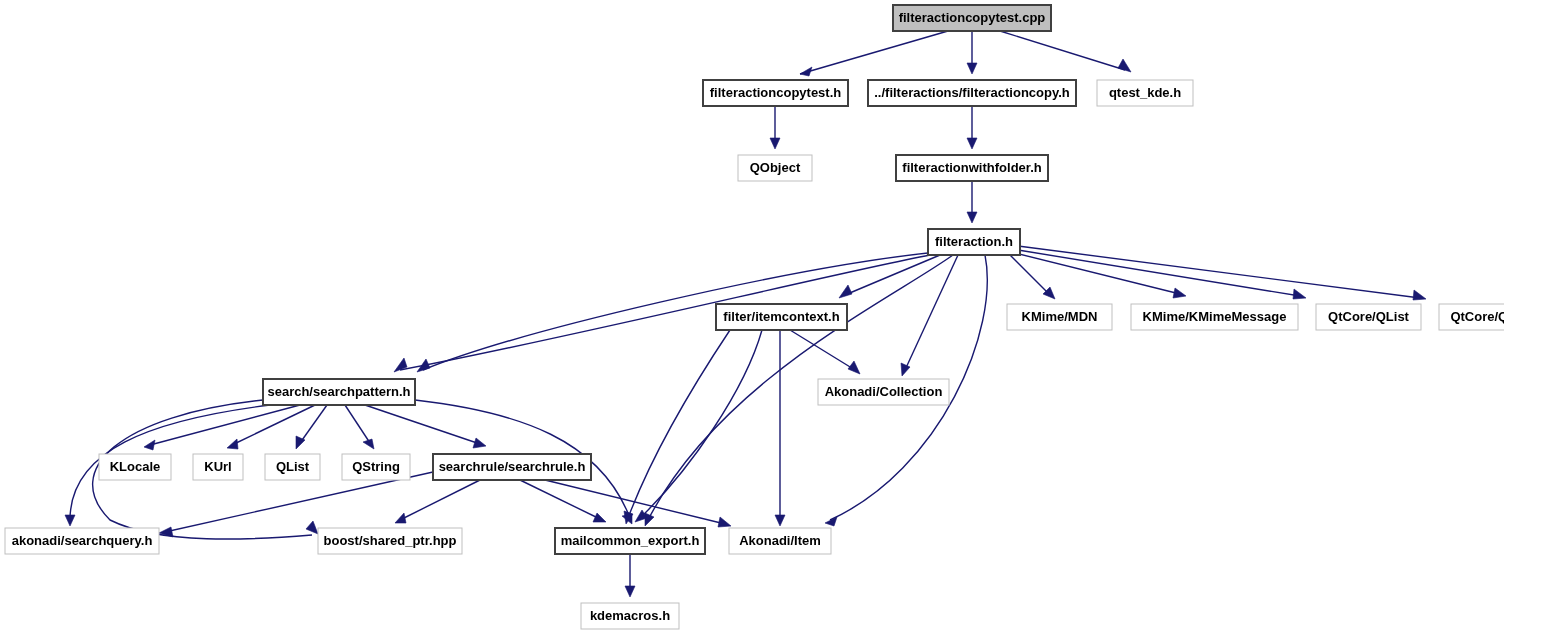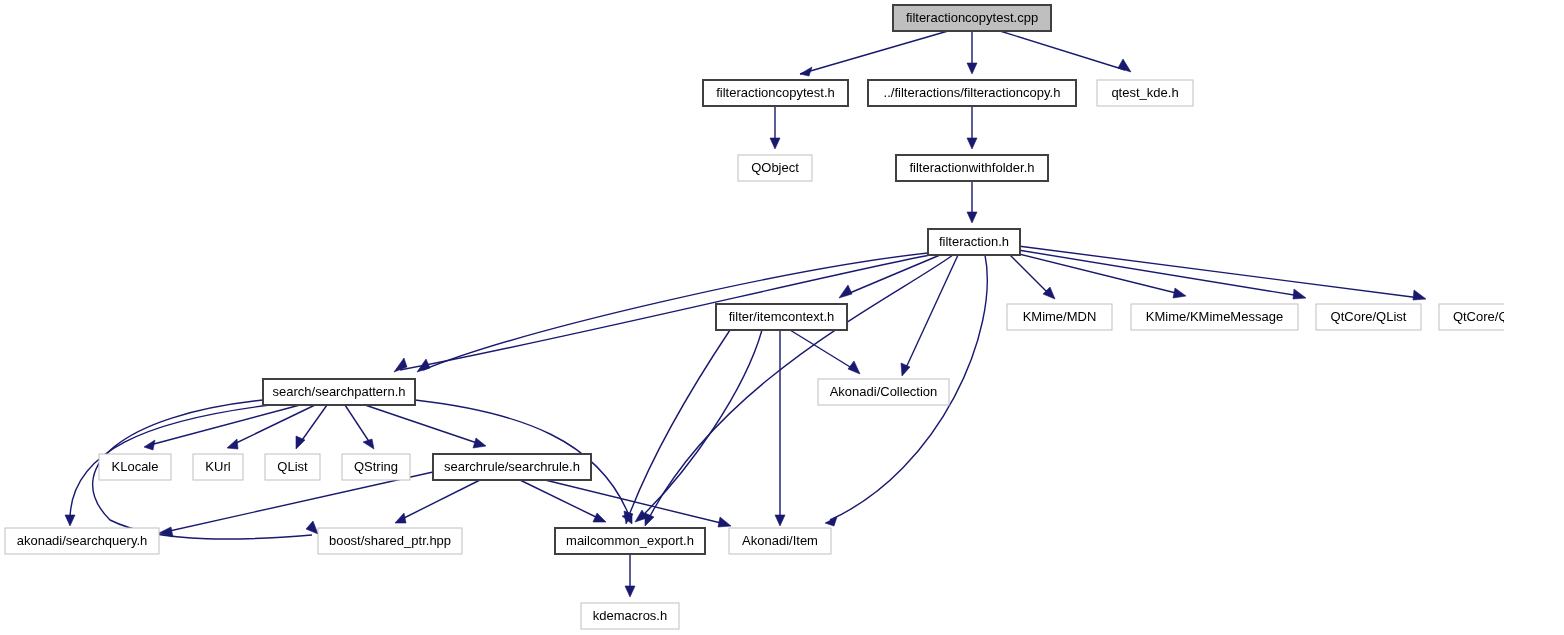--- a/index.html
+++ b/index.html
@@ -7,20 +7,21 @@
     padding: 0;
     background: #ffffff;
   }
   #graph-root {
     position: relative;
     width: 1504px;
     height: 635px;
     background: #ffffff;
     font-family: "Liberation Sans", sans-serif;
     overflow: hidden;
+    font-weight: bold;
   }
   svg#dep-graph {
     display: block;
     width: 1564px;
     height: 635px;
   }
   .node-box {
     stroke-width: 1;
   }
   .node-box.plain {

